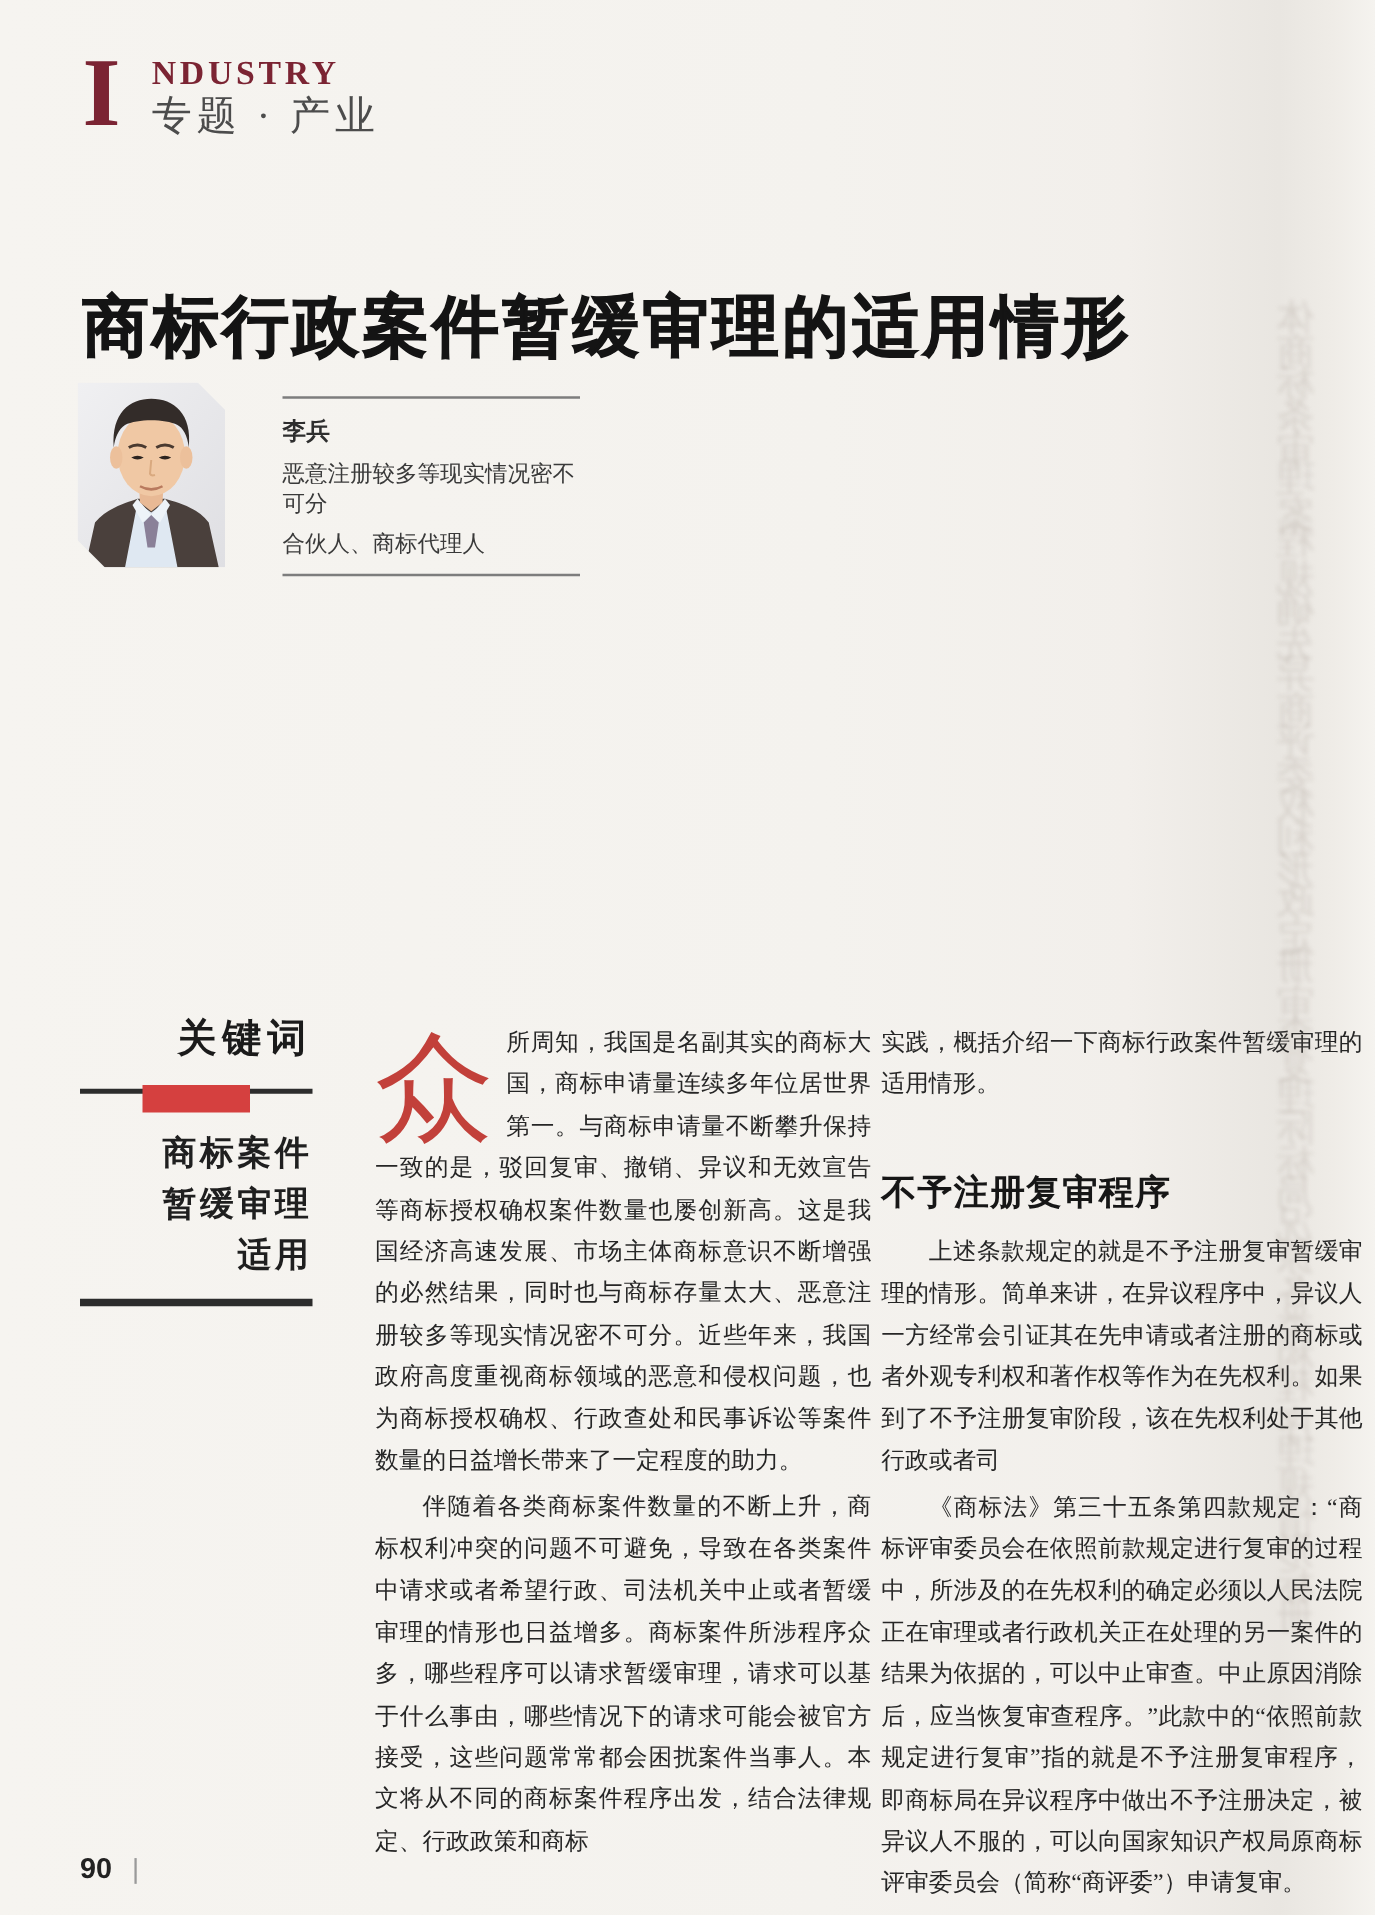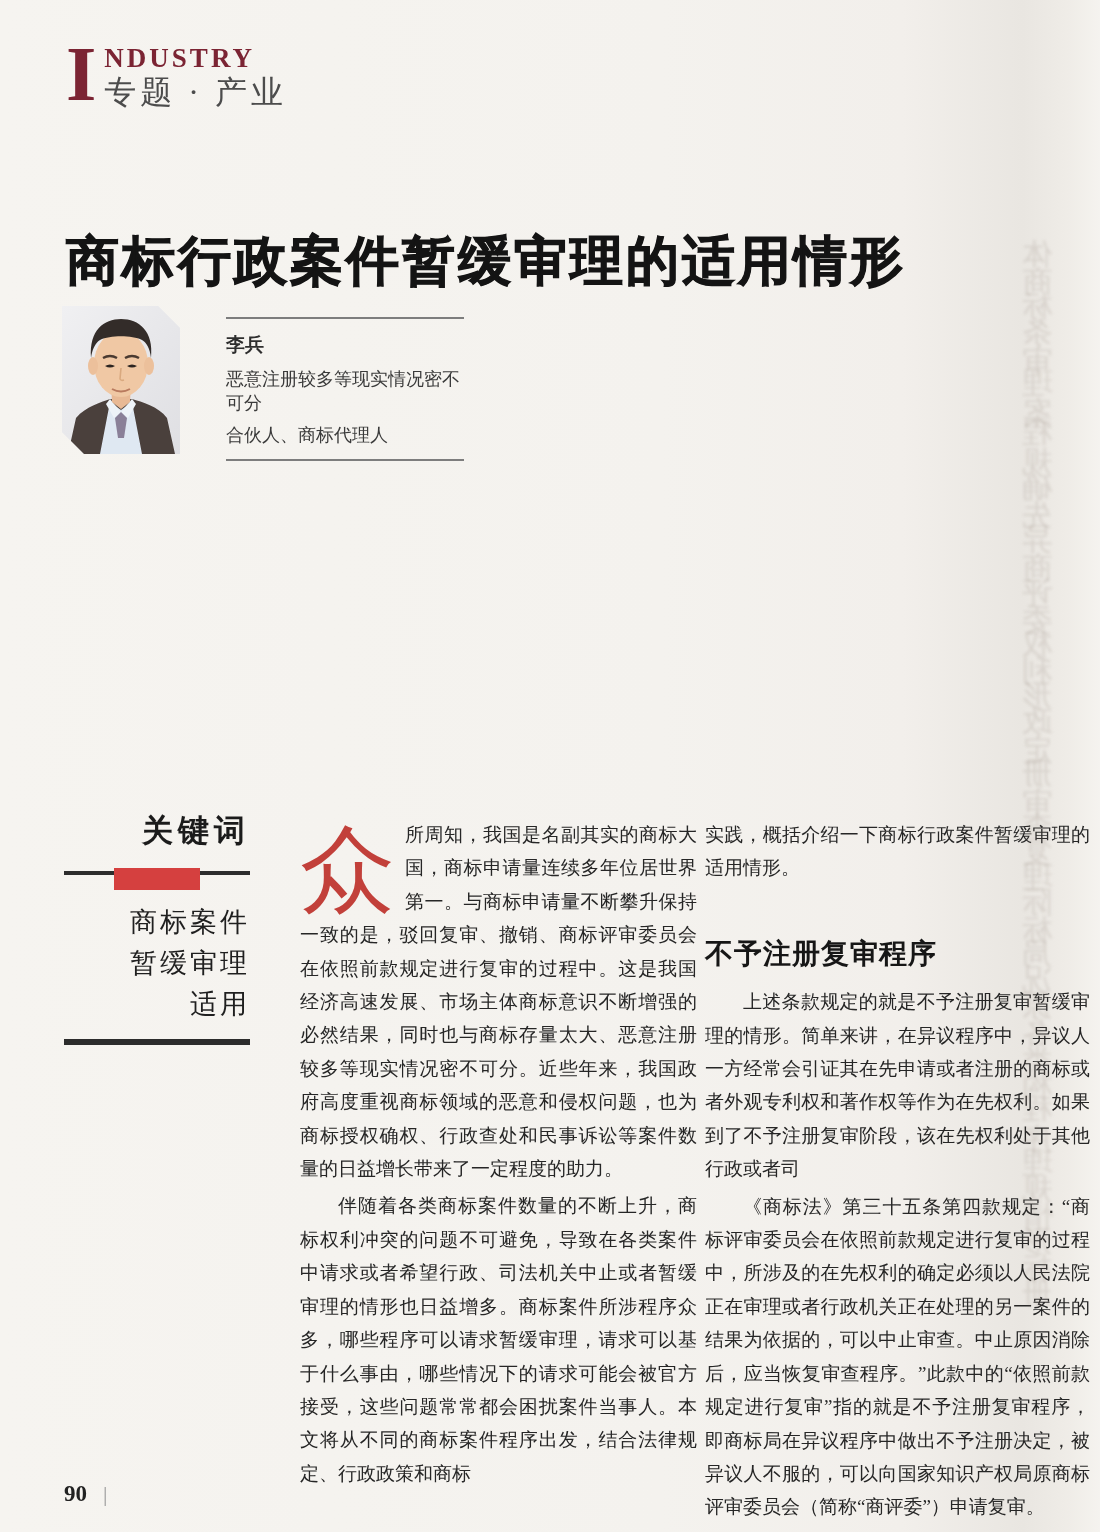--- a/index.html
+++ b/index.html
@@ -10,21 +10,21 @@
     overflow:hidden;
     font-family:"Liberation Serif","DejaVu Serif",serif;
     color:#262626;
   }
   
   .masthead{position:absolute;left:66px;top:42px;display:flex;align-items:flex-start;}
   .masthead .initial{
     font-family:"Liberation Serif","DejaVu Serif",serif;
     font-size:78px;line-height:0.82;color:#7b2433;font-weight:700;
   }
-  .masthead .mast-col{margin-left:8px;padding-top:2px;}
+  .masthead .mast-col{margin-left:25px;padding-top:2px;}
   .masthead .mast-name{
     font-family:"Liberation Serif","DejaVu Serif",serif;
     font-size:27px;letter-spacing:3px;color:#7b2433;font-weight:700;line-height:1.05;
   }
   .masthead .mast-cn{
     font-size:32px;color:#4c4c4c;letter-spacing:4px;margin-top:3px;line-height:1.1;
   }
   
   .title{
     position:absolute;left:66px;top:190px;width:960px;
@@ -47,40 +47,40 @@
   }
   .author-name{font-size:19px;font-weight:700;color:#2e2e2e;margin:0 0 9px;}
   .author-line{font-size:18px;font-weight:500;color:#3a3a3a;margin:0 0 7px;line-height:1.35;}
   .author-line:last-child{margin-bottom:0;}
   
   .keywords{position:absolute;left:64px;top:810px;width:186px;text-align:right;}
   .kw-label{font-size:31px;font-weight:700;letter-spacing:5px;color:#1b1b1b;}
   .kw-divider{position:relative;height:26px;margin-top:13px;}
   .kw-divider .kw-line{position:absolute;left:0;right:0;top:6px;height:4px;background:#2d2d2d;}
   .kw-divider .kw-red{position:absolute;left:50%;transform:translateX(-50%);top:3px;width:86px;height:22px;background:#d5403f;}
-  .kw-items{margin-top:11px;font-size:27px;font-weight:400;letter-spacing:3px;line-height:41px;color:#1f1f1f;}
+  .kw-items{margin-top:11px;font-size:27px;font-weight:700;letter-spacing:3px;line-height:41px;color:#1f1f1f;}
   .kw-rule{margin-top:14px;height:6px;background:#2c2c2c;}
   
   .col{position:absolute;top:818px;font-size:19px;line-height:33.4px;text-align:justify;color:#262626;}
   .col1{left:300px;width:397px;}
   .col2{left:705px;width:385px;}
   .col p{margin:0;}
   .col .indent{text-indent:2em;margin-top:4px;}
   .dropcap{
     float:left;font-size:95px;line-height:88px;color:#c2403a;
     margin:8px 10px 2px 0;font-family:"Liberation Serif","DejaVu Serif",serif;
   }
   .sec-heading{
     font-family:"Liberation Sans","DejaVu Sans",sans-serif;
     font-size:28px;font-weight:800;color:#161616;
     margin:52px 0 15px;letter-spacing:1px;text-align:left;
   }
   
   .pagenum{position:absolute;left:64px;top:1481px;display:flex;align-items:flex-end;
-    font-family:Liberation Serif, serif;}
+    font-family:Liberation Sans, sans-serif;}
   .pagenum .num{font-size:23px;font-weight:700;color:#222;}
   .pagenum .bar{margin-left:16px;font-size:22px;color:#9a9a9a;font-weight:300;}
   
   .bleed{
     position:absolute;right:42px;top:215px;height:1290px;
     writing-mode:vertical-rl;text-orientation:upright;
     font-size:30px;letter-spacing:26px;
     color:rgba(138,127,114,0.20);
     filter:blur(1.6px);
     transform:scaleX(-1);
@@ -155,21 +155,21 @@
     </div>
     <div class="kw-items">
       <div>商标案件</div>
       <div>暂缓审理</div>
       <div>适用</div>
     </div>
     <div class="kw-rule"></div>
   </div>
 
   <div class="col col1">
-    <p><span class="dropcap">众</span><span>所周知，我国是名副其实的商标大国，商标申请量连续多年位居世界第一。与商标申请量不断攀升保持一致的是，驳回复审、撤销、商标评审委员会在依照前款规定进行复审的过程中。这是我国经济高速发展、市场主体商标意识不断增强的必然结果，同时也与商标存量太大、恶意注册较多等现实情况密不可分。近些年来，我国政府高度重视商标领域的恶意和侵权问题，也为商标授权确权、行政查处和民事诉讼等案件数量的日益增长带来了一定程度的助力。</span></p>
+    <p><span class="dropcap">众</span><span>所周知，我国是名副其实的商标大国，商标申请量连续多年位居世界第一。与商标申请量不断攀升保持一致的是，驳回复审、撤销、异议和无效宣告等商标授权确权案件数量也屡创新高。这是我国经济高速发展、市场主体商标意识不断增强的必然结果，同时也与商标存量太大、恶意注册较多等现实情况密不可分。近些年来，我国政府高度重视商标领域的恶意和侵权问题，也为商标授权确权、行政查处和民事诉讼等案件数量的日益增长带来了一定程度的助力。</span></p>
     <p class="indent">伴随着各类商标案件数量的不断上升，商标权利冲突的问题不可避免，导致在各类案件中请求或者希望行政、司法机关中止或者暂缓审理的情形也日益增多。商标案件所涉程序众多，哪些程序可以请求暂缓审理，请求可以基于什么事由，哪些情况下的请求可能会被官方接受，这些问题常常都会困扰案件当事人。本文将从不同的商标案件程序出发，结合法律规定、行政政策和商标</p>
   </div>
 
   <div class="col col2">
     <p>实践，概括介绍一下商标行政案件暂缓审理的适用情形。</p>
     <h3 class="sec-heading">不予注册复审程序</h3>
     <p class="indent">上述条款规定的就是不予注册复审暂缓审理的情形。简单来讲，在异议程序中，异议人一方经常会引证其在先申请或者注册的商标或者外观专利权和著作权等作为在先权利。如果到了不予注册复审阶段，该在先权利处于其他行政或者司</p>
     <p class="indent">《商标法》第三十五条第四款规定：“商标评审委员会在依照前款规定进行复审的过程中，所涉及的在先权利的确定必须以人民法院正在审理或者行政机关正在处理的另一案件的结果为依据的，可以中止审查。中止原因消除后，应当恢复审查程序。”此款中的“依照前款规定进行复审”指的就是不予注册复审程序，即商标局在异议程序中做出不予注册决定，被异议人不服的，可以向国家知识产权局原商标评审委员会（简称“商评委”）申请复审。</p>
   </div>
 

